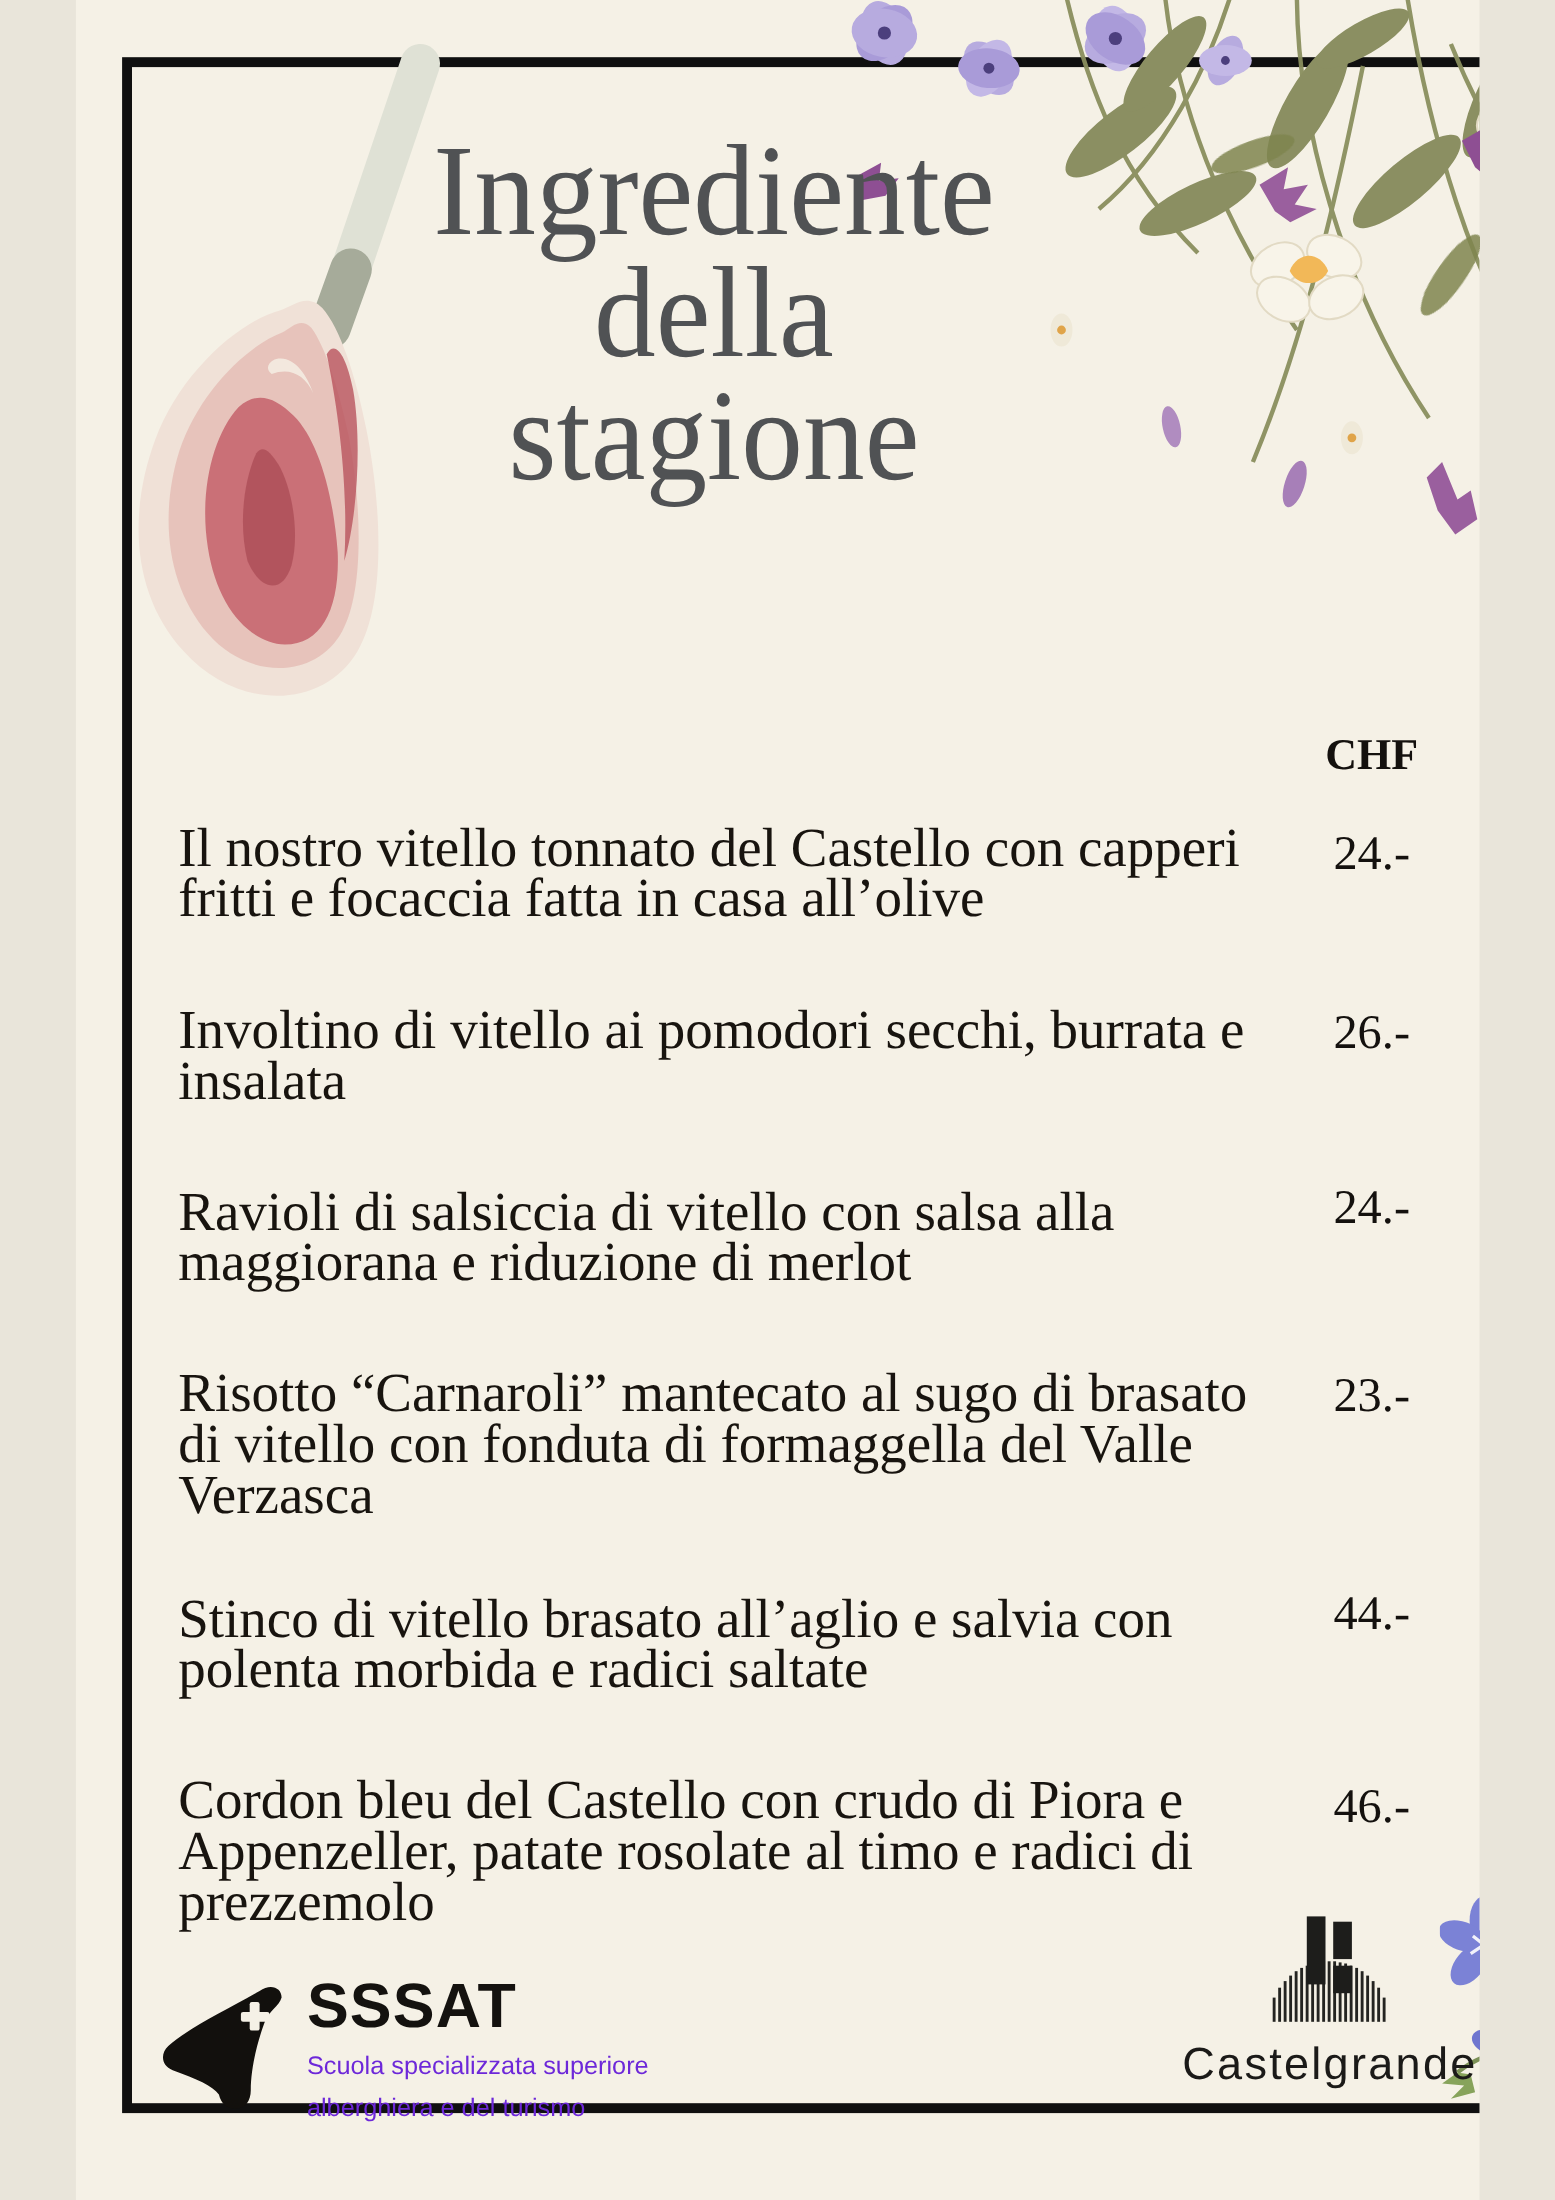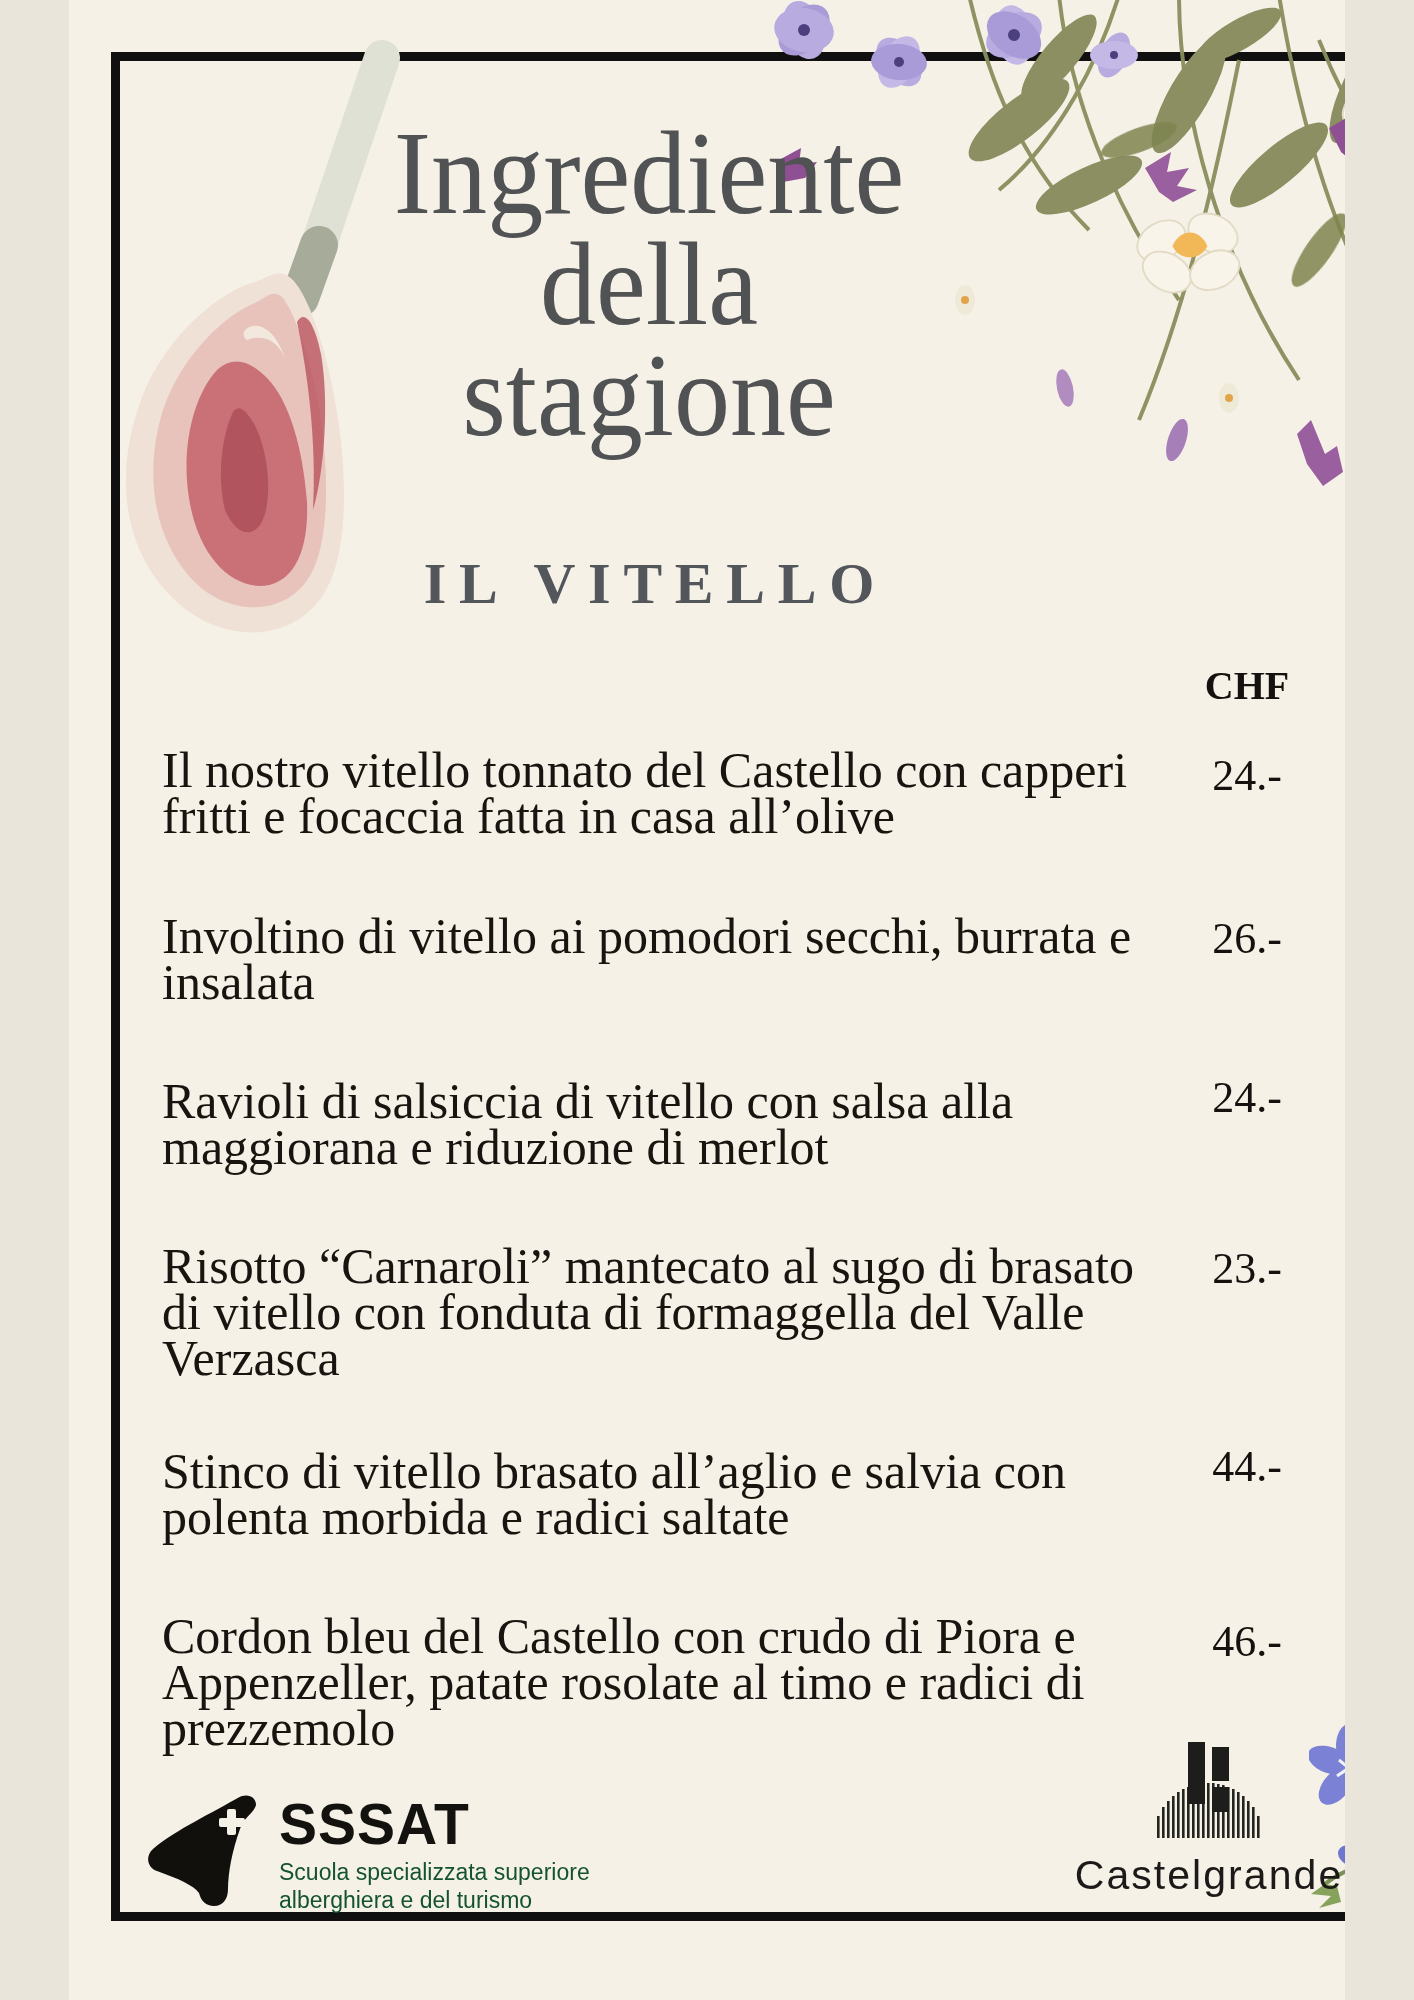--- a/index.html
+++ b/index.html
@@ -56,21 +56,21 @@
   .sssat{
     position:absolute;left:74px;top:1782px;
     display:flex;align-items:center;z-index:3;
   }
   .sssat-text{margin-left:14px;font-family:"Liberation Sans",sans-serif;}
   .sssat-name{
     font-size:57px;font-weight:bold;letter-spacing:1px;
     color:#14120f;line-height:60px;margin-top:12px;
   }
   .sssat-tagline{
-    margin-top:4px;font-size:23px;line-height:28px;color:#14532d;
+    margin-top:4px;font-size:23px;line-height:39px;color:#6d28d9;
     white-space:pre-line;
   }
   .castelgrande{
     position:absolute;left:985px;top:1742px;width:310px;
     text-align:center;z-index:3;
   }
   .castelgrande-name{
     margin-top:6px;
     font-family:"Liberation Sans",sans-serif;
     font-size:41px;font-weight:normal;letter-spacing:.05em;
@@ -269,21 +269,20 @@
           </g>
       </g>
     </g>
   </svg>
 
   <div class="header">
     <div class="title">Ingrediente
 della
 stagione</div>
   </div>
-  <div class="subtitle">IL VITELLO</div>
 
   <div class="chf">CHF</div>
 
   <div class="item-text" style="top:747px">Il nostro vitello tonnato del Castello con capperi
 fritti e focaccia fatta in casa all’olive</div>
   <div class="price" style="top:750px">24.-</div>
 
   <div class="item-text" style="top:913px">Involtino di vitello ai pomodori secchi, burrata e
 insalata</div>
   <div class="price" style="top:913px">26.-</div>

